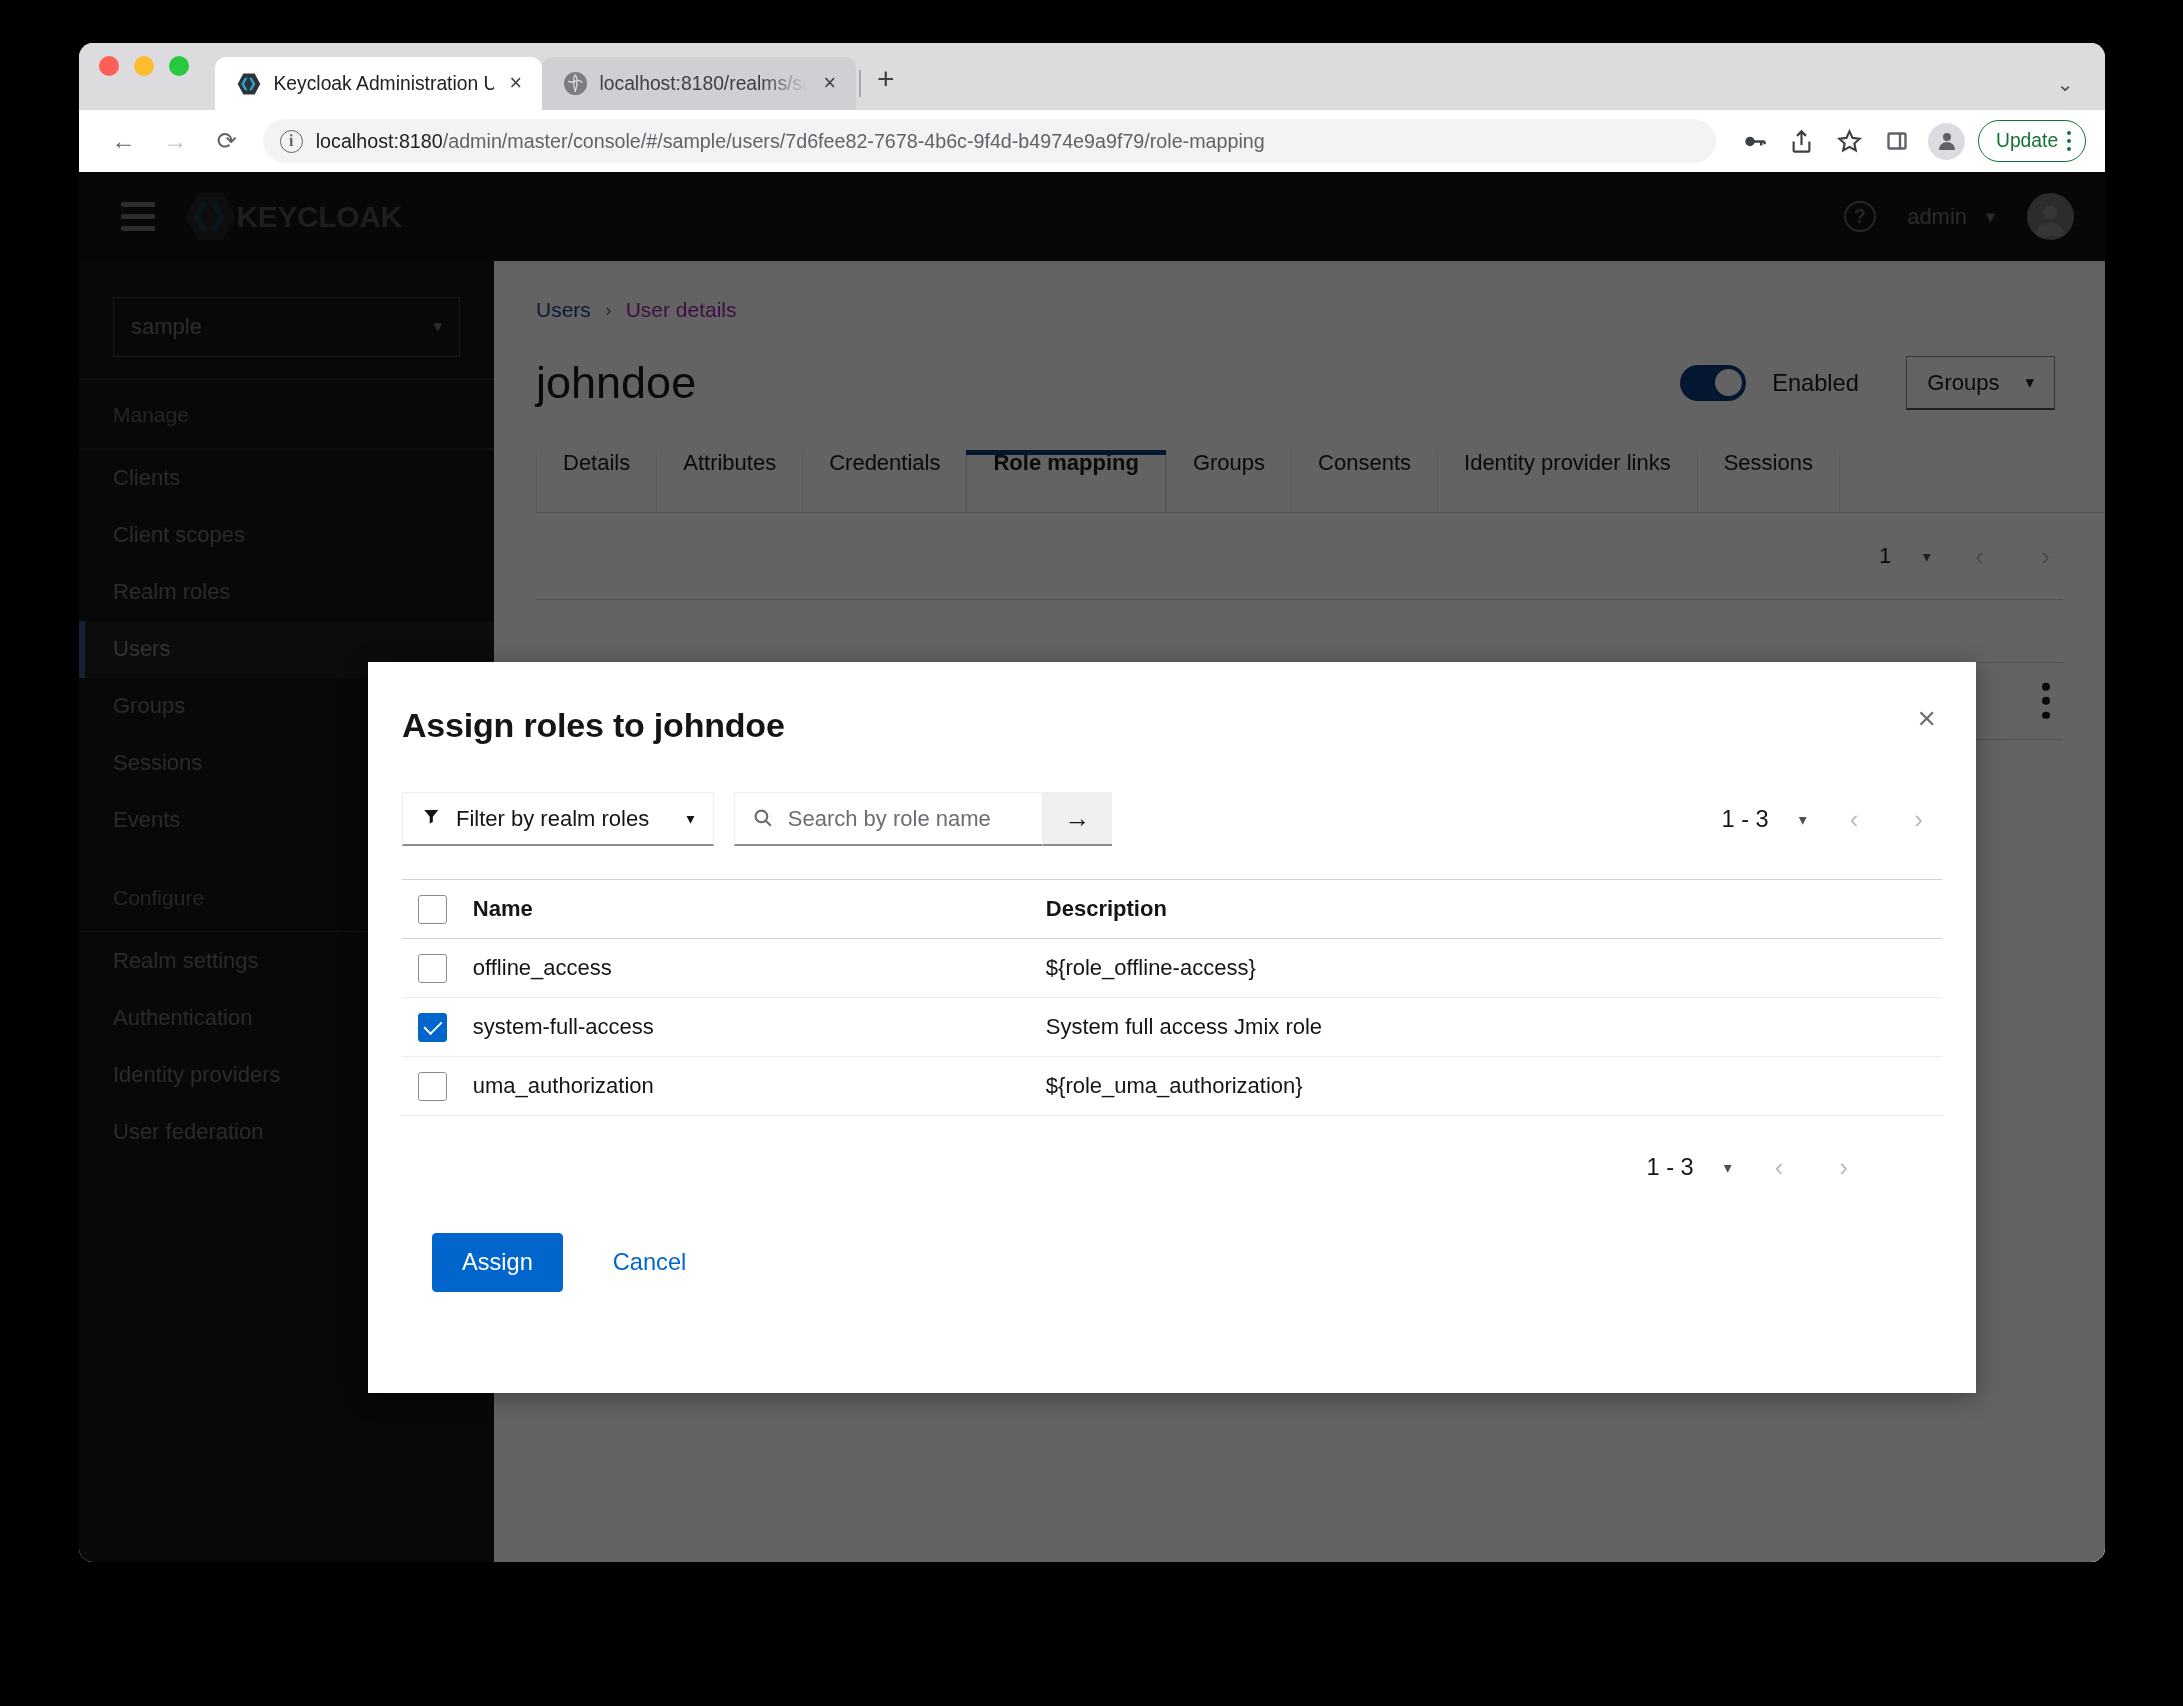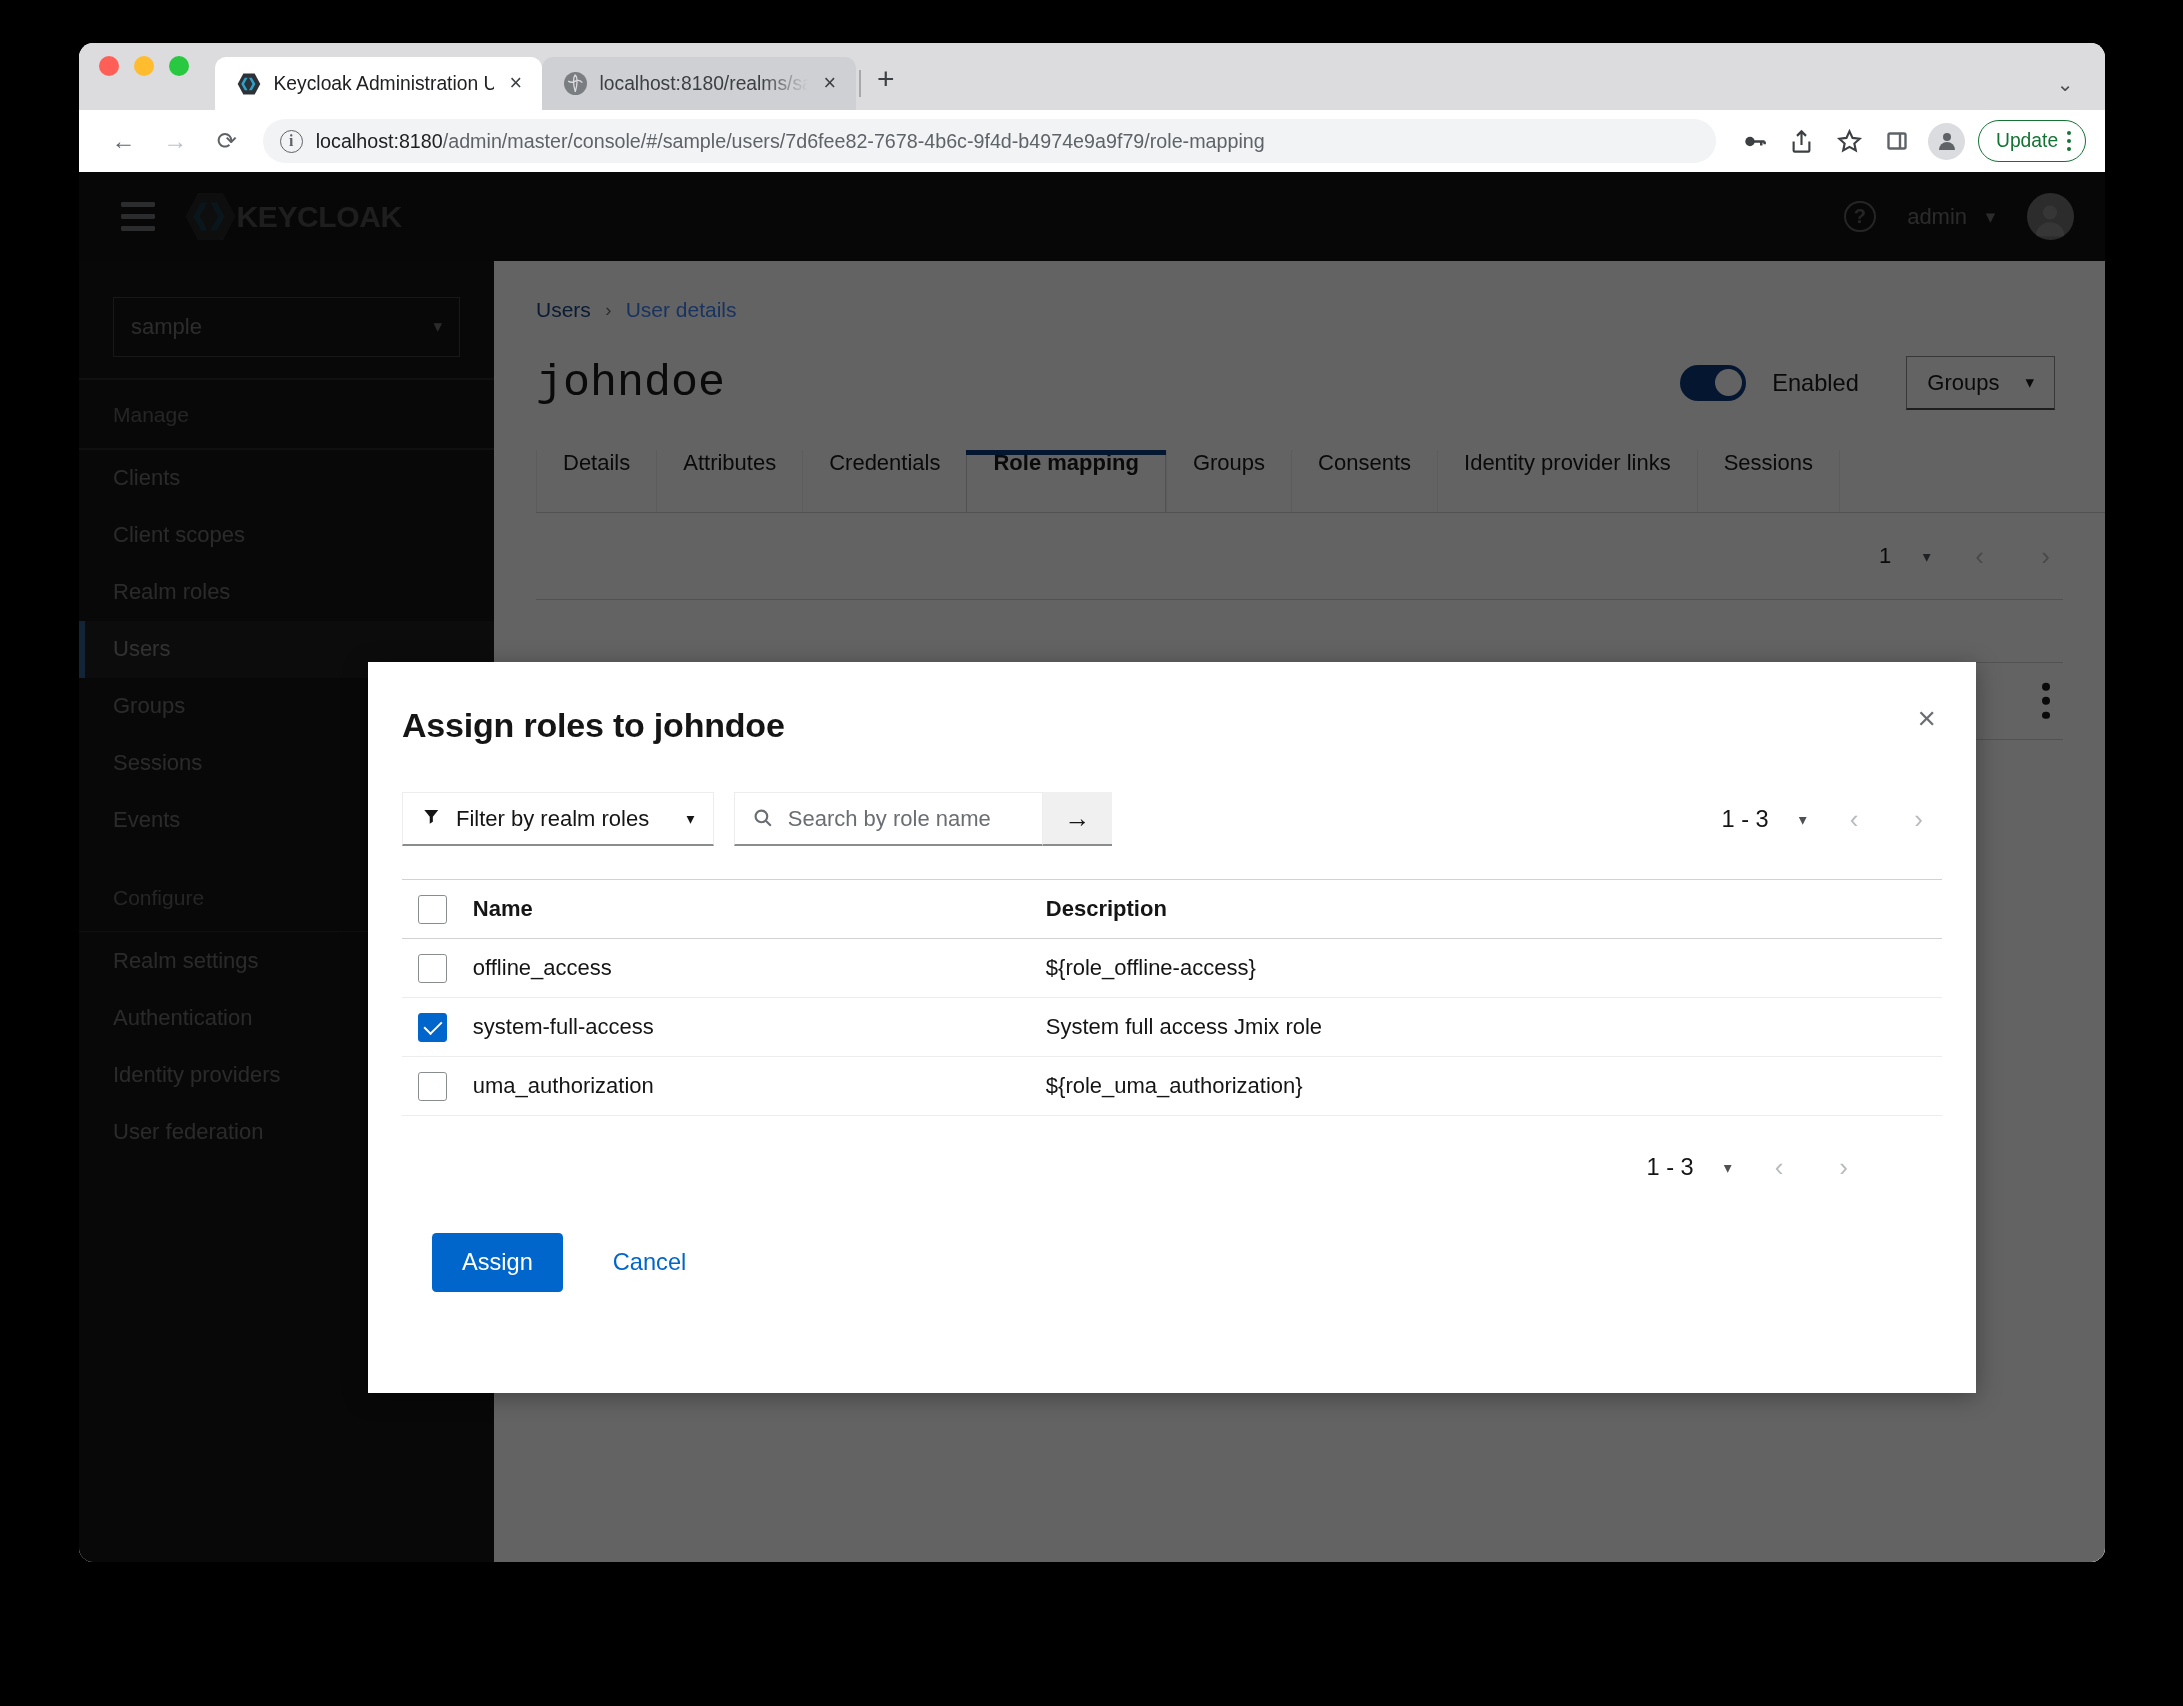--- a/index.html
+++ b/index.html
@@ -223,27 +223,27 @@
     position: relative;
     min-width: 0;
   }
   #breadcrumb {
     display: flex; align-items: center; gap: 14.3px;
     padding: 37px 0 0 42px;
     font-size: 21px;
   }
   #breadcrumb .crumb-link { color: #16437e; }
   #breadcrumb .crumb-sep { color: #6a6e73; font-size: 18.6px; }
-  #breadcrumb .crumb-current { color: #3b82f6; }
+  #breadcrumb .crumb-current { color: #a21caf; }
 
   #page-title-row {
     display: flex; align-items: center;
     padding: 34px 50px 0 42px;
   }
-  #page-title { font-size: 45px; color: #151515; font-weight: 400; font-family: Liberation Mono, monospace; }
+  #page-title { font-size: 45px; color: #151515; font-weight: 400; }
   #title-actions { margin-left: auto; display: flex; align-items: center; gap: 26px; justify-content: center; }
   #enabled-toggle {
     width: 66px; height: 36px; border-radius: 18px;
     background: #06357a; position: relative;
   }
   #enabled-toggle::after {
     content: ""; position: absolute; right: 4.3px; top: 4.3px;
     width: 27px; height: 27px; border-radius: 50%; background: #fff;
   }
   #enabled-label { font-size: 23.6px; color: #151515; }

